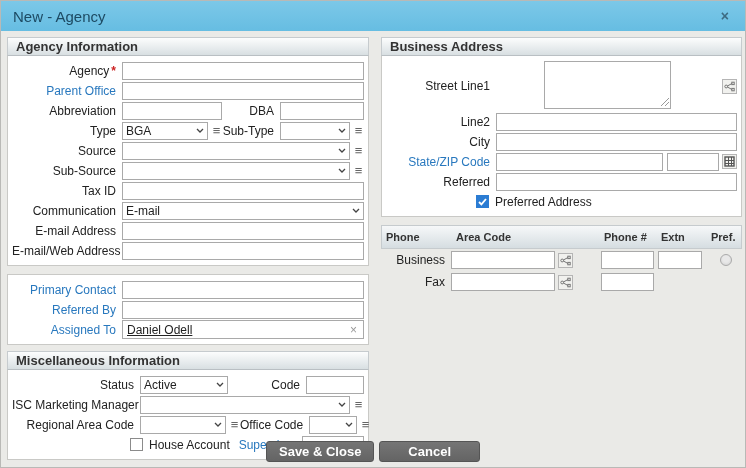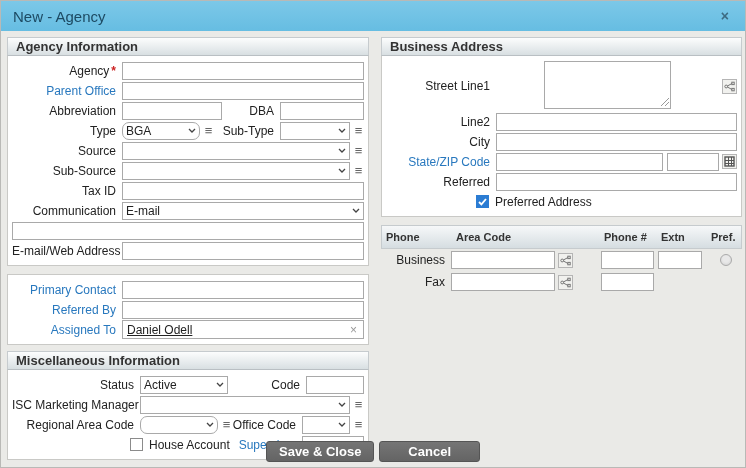--- a/index.html
+++ b/index.html
@@ -42,21 +42,21 @@
   .txt.w100 { flex:none; width:100px; }
   .txt.w58  { flex:none; width:58px; }
   .txt.w62  { flex:none; width:62px; }
   .txt.w52  { flex:none; width:52px; }
   .sel {
     border:1px solid #a9a9a9; height:18px; background:#fff; display:flex; align-items:center;
     padding:0 3px; cursor:pointer; min-width:0;
   }
   .sel .sel-val { flex:1; overflow:hidden; white-space:nowrap; }
   .sel.grow { flex:1; }
-  .sel.w86 { flex:none; width:78px;border-radius:7px; }
+  .sel.w86 { flex:none; width:86px; }
   .sel.w88 { flex:none; width:88px; }
   .sel.w48 { flex:none; width:48px; }
   .chev { flex:none; margin-left:3px; }
   .listicon { flex:none; color:#666; font-size:13px; line-height:17px; margin-left:3px; cursor:pointer; width:11px; text-align:center; }
   .sublbl { text-align:right; padding-right:6px; white-space:nowrap; }
   .sublbl.grow { flex:1; }
   .ta-wrap { position:relative; flex:1; height:48px; }
   textarea.ta {
     width:100%; height:48px; border:1px solid #a9a9a9; resize:none;
     font-family:inherit; font-size:12px; padding:2px 3px; outline:none;
@@ -186,20 +186,21 @@
         <div class="row">
           <span class="lbl">Communication</span>
           <div class="sel grow">
             <span class="sel-val">E-mail</span>
             <svg class="chev" width="8" height="5" viewBox="0 0 8 5">
                 <polyline points="1,1 4,4 7,1" fill="none" stroke="#444" stroke-width="1.3"></polyline>
               </svg>
           </div>
         </div>
         <div class="row">
+          <span class="lbl">E-mail Address</span>
           <input class="txt" style="">
         </div>
         <div class="row">
           <span class="lbl">E-mail/Web Address</span>
           <input class="txt" style="">
         </div>
       </div>
 
       <div class="panel gap-top">
         <div class="row">

